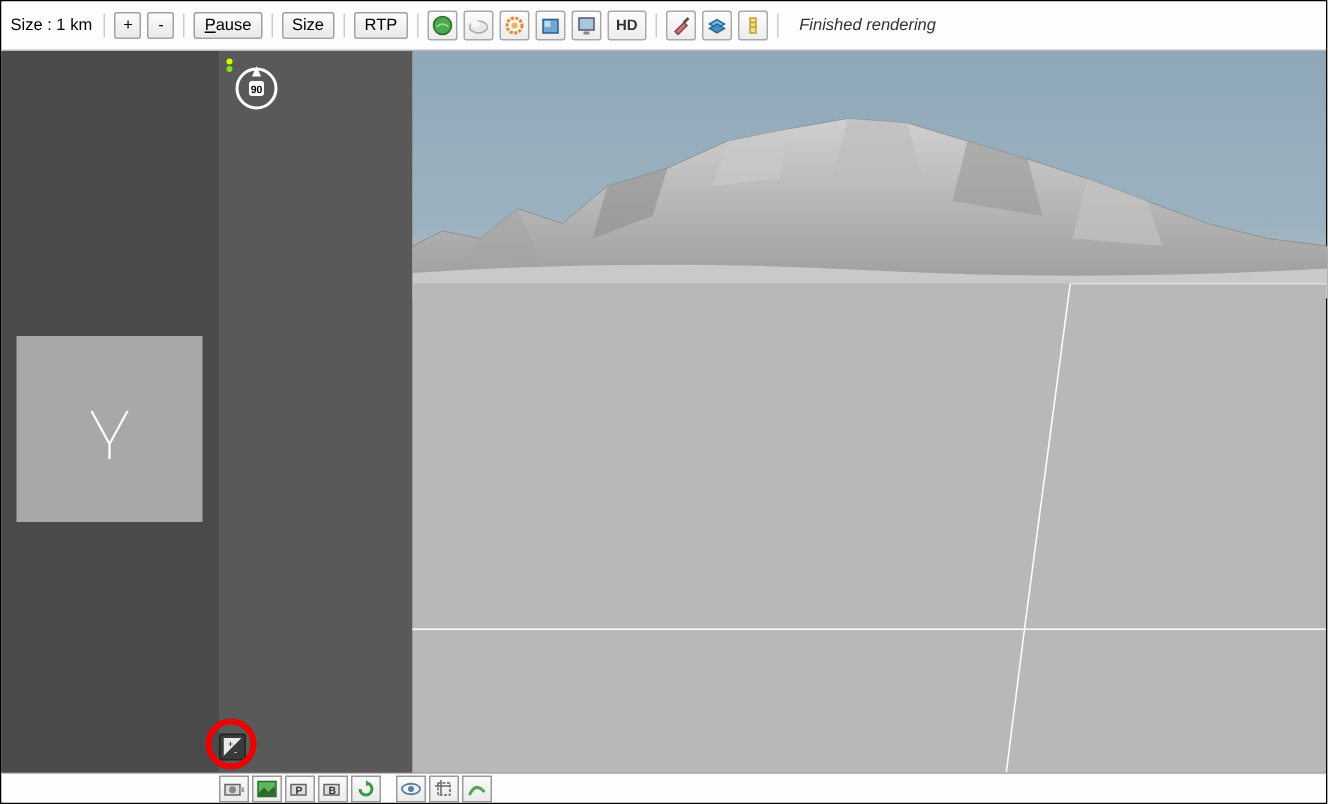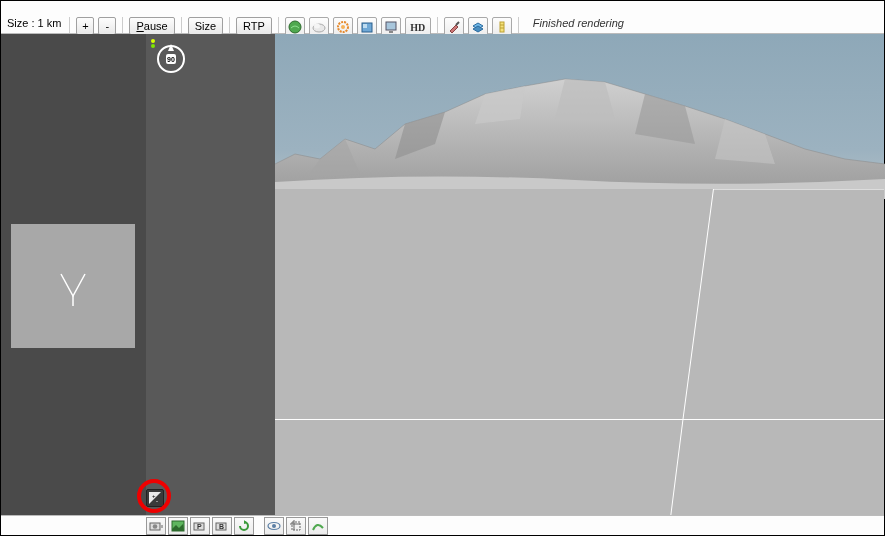--- a/index.html
+++ b/index.html
@@ -1,20 +1,20 @@
 <!DOCTYPE html>
 <html><head>
 <meta charset="utf-8">
 <style>
   * { box-sizing: border-box; margin: 0; padding: 0; }
   html, body { width: 885px; height: 536px; overflow: hidden; font-family: Tahoma, Arial, sans-serif; font-size: 11px; background: #fff; }
   .root { width: 885px; height: 536px; display: flex; flex-direction: column; border: 1px solid #000; }
 
   
-  .toolbar { height: 32px; background: #fdfdfd; border-bottom: 1px solid #bbb; display: flex; align-items: flex-start; padding: 16px 4px; gap: 4px; }
+  .toolbar { height: 32px; background: #fdfdfd; border-bottom: 1px solid #bbb; display: flex; align-items: center; padding: 16px 4px; gap: 4px; }
   .tb-label { padding: 0 2px; color: #000; }
   .tb-divider { width: 1px; height: 16px; background: #ccc; margin: 0 2px; }
   .btn { height: 18px; border: 1px solid #a0a0a0; background: linear-gradient(#fdfdfd,#e8e8e8); color: #000; font-size: 11px; display: inline-flex; align-items: center; justify-content: center; padding: 0 6px; cursor: pointer; border-radius: 2px; }
   .btn.square { width: 18px; padding: 0; }
   .btn u { text-decoration: underline; }
   .iconbtn { width: 20px; height: 20px; border: 1px solid #a9a9a9; display: inline-flex; align-items: center; justify-content: center; background: linear-gradient(#fdfdfd,#ececec); cursor:pointer; border-radius:2px;}
   .iconbtn svg { display:block; }
   .status-text { margin-left: 8px; color: #333; font-style: italic; }
 
   
@@ -85,21 +85,21 @@
           <rect x="2" y="3" width="10" height="9" fill="#6fa8d6" stroke="#2a5f8c"></rect>
           <rect x="3" y="4" width="4" height="4" fill="#bedcf0"></rect>
         </svg>
     </span>
     <span class="iconbtn">
       <svg width="14" height="14">
           <rect x="2" y="2" width="10" height="8" fill="#a8c6dc" stroke="#556"></rect>
           <rect x="5" y="11" width="4" height="2" fill="#888"></rect>
         </svg>
     </span>
-    <span class="iconbtn" style="width:26px;font-family:Liberation Serif, serif;">
+    <span class="iconbtn" style="width:26px;">
       <span style="font-weight:bold; font-size:10px; color:#333;">HD</span>
     </span>
 
     <div class="tb-divider"></div>
 
     <span class="iconbtn">
       <svg width="14" height="14">
           <path d="M3 11 L9 5 L11 7 L5 13 Z" fill="#c77" stroke="#844"></path>
           <line x1="9" y1="5" x2="12" y2="2" stroke="#555" stroke-width="2"></line>
         </svg>

